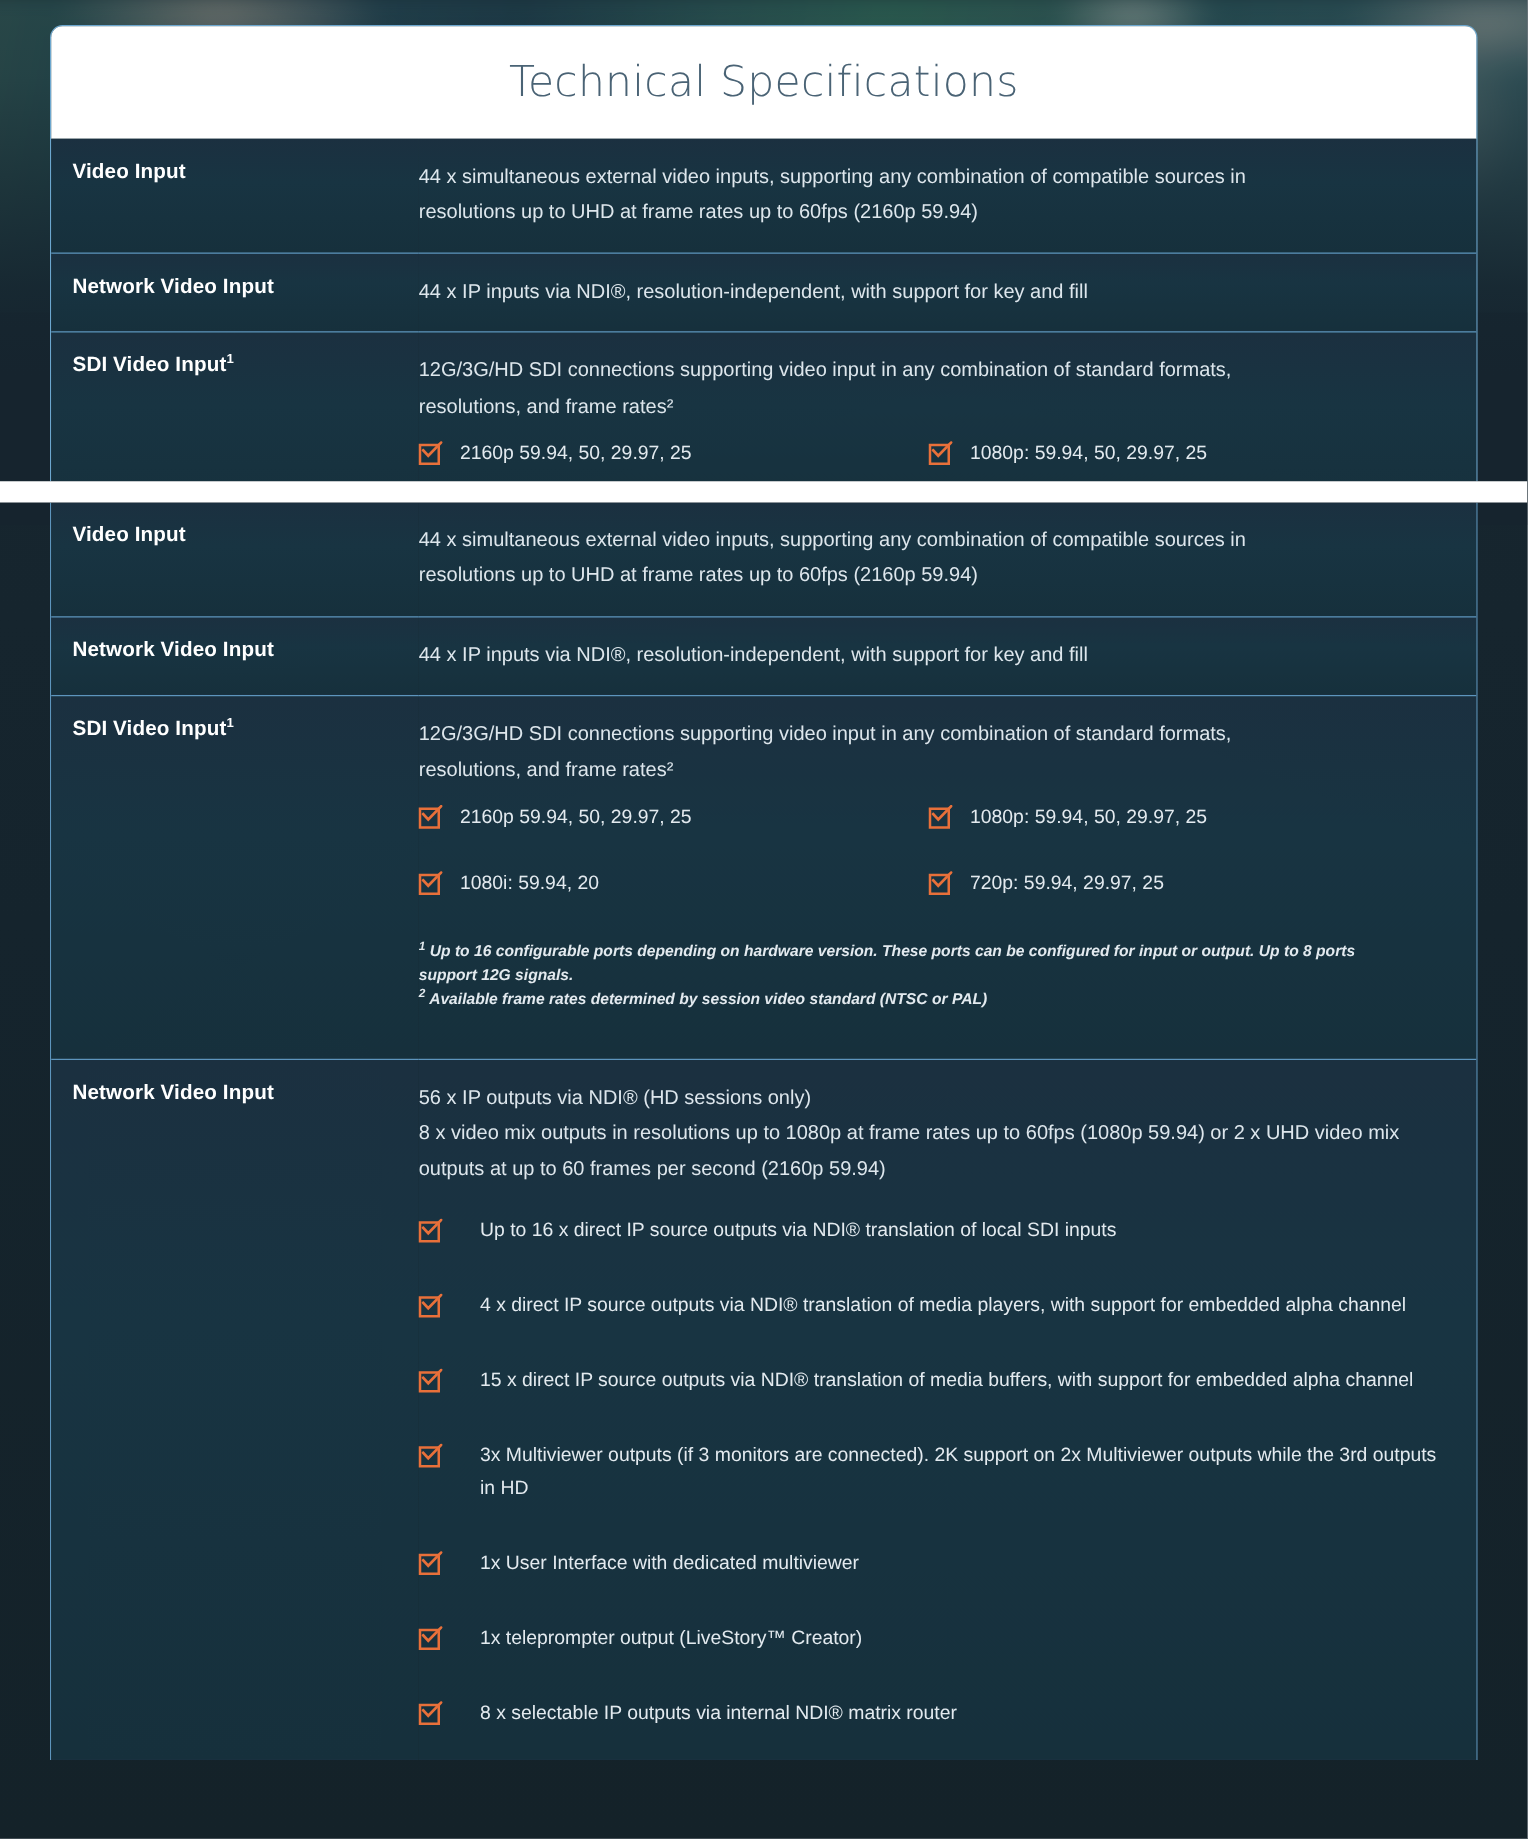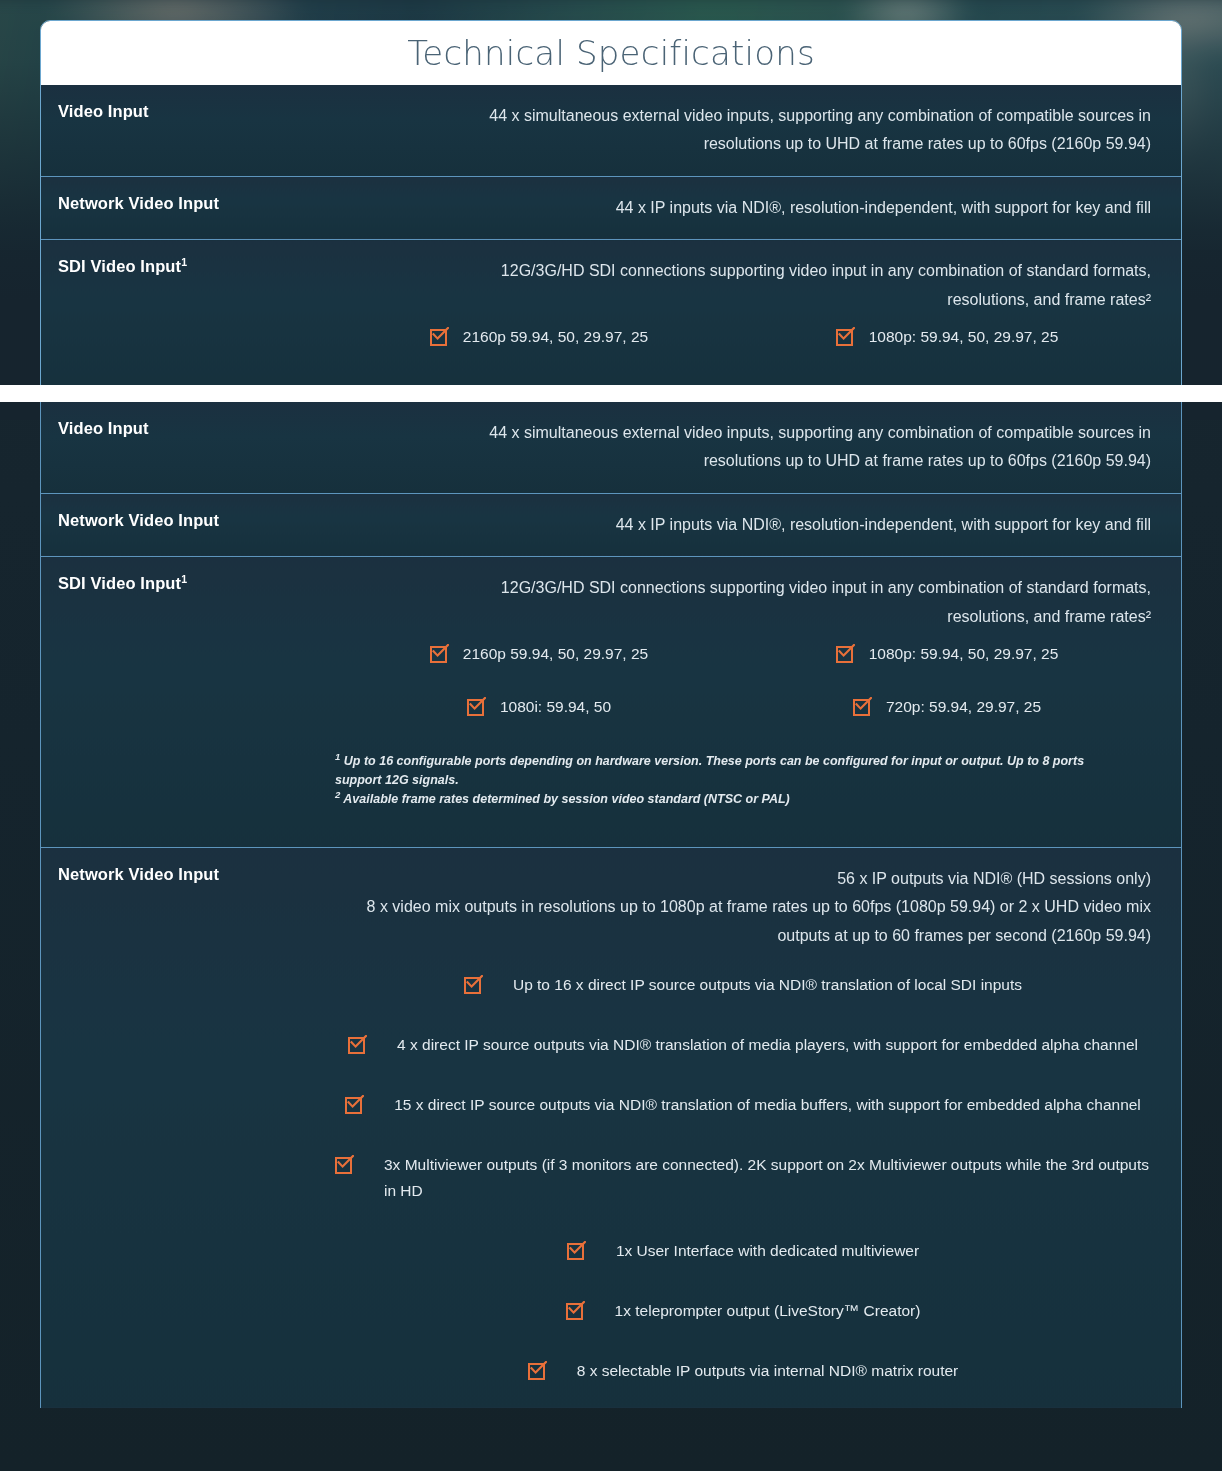--- a/index.html
+++ b/index.html
@@ -56,21 +56,21 @@
     position: absolute;
     left: 40px; top: 20px;
     width: 1142px;
     border: 1px solid #6ca7cf;
     border-radius: 10px 10px 0 0;
     overflow: visible;
   }
   .card-header {
     background: #ffffff;
     border-radius: 9px 9px 0 0;
-    height: 64px;
+    height: 90px;
     display: flex;
     align-items: center;
     justify-content: center;
   }
   .card-title {
     font-family: "DejaVu Sans", sans-serif;
     font-weight: 300;
     font-size: 34px;
     letter-spacing: 0.2px;
     color: #4a6375;
@@ -116,21 +116,20 @@
     display: flex;
     flex-wrap: wrap;
     margin-top: 10px;
   }
   .chk-grid .chk-item { width: 50%; }
   .chk-item {
     display: flex;
     align-items: flex-start;
     gap: 12px;
     margin-bottom: 28px;
-    justify-content: center;
   }
   .chk-list { margin-top: 22px; }
   .chk-list .chk-item { width: 100%; margin-bottom: 35px; gap: 28px; }
   .chk-list .chk-item:last-child { margin-bottom: 8px; }
   .chk-icon {
     flex: 0 0 auto;
     width: 21px; height: 21px;
     position: relative;
     margin-top: 2px;
   }
@@ -187,21 +186,21 @@
     height: 1069px;
     overflow: hidden;
   }
   .main-inner {
     position: absolute;
     left: 40px; top: 0;
     width: 1142px;
     border-left: 1px solid #5d95bd;
     border-right: 1px solid #5d95bd;
   }
-  .line-block { line-height: 1.78; text-align: right; }
+  .line-block { line-height: 1.78; }
   .line-block .ln { display: block; }
 </style>
 </head>
 <body>
 
 <div id="page">
 
   <div class="bg-photo"></div>
   <div class="bg-lower"></div>
   <div class="bg-fade"></div>
@@ -333,21 +332,21 @@
                   </span>
                   <span class="chk-text">1080p: 59.94, 50, 29.97, 25</span>
                 </div>
                 <div class="chk-item">
                   <span class="chk-icon">
                     <span class="box"></span>
                     <svg class="tick" viewBox="0 0 17 15">
                         <path d="M1.5 7.2 L5.6 11.6 L16 0.9" fill="none" stroke="#e8703a" stroke-width="2.1" stroke-linecap="square"></path>
                       </svg>
                   </span>
-                  <span class="chk-text">1080i: 59.94, 50</span>
+                  <span class="chk-text">1080i: 59.94, 20</span>
                 </div>
                 <div class="chk-item">
                   <span class="chk-icon">
                     <span class="box"></span>
                     <svg class="tick" viewBox="0 0 17 15">
                         <path d="M1.5 7.2 L5.6 11.6 L16 0.9" fill="none" stroke="#e8703a" stroke-width="2.1" stroke-linecap="square"></path>
                       </svg>
                   </span>
                   <span class="chk-text">720p: 59.94, 29.97, 25</span>
                 </div>

